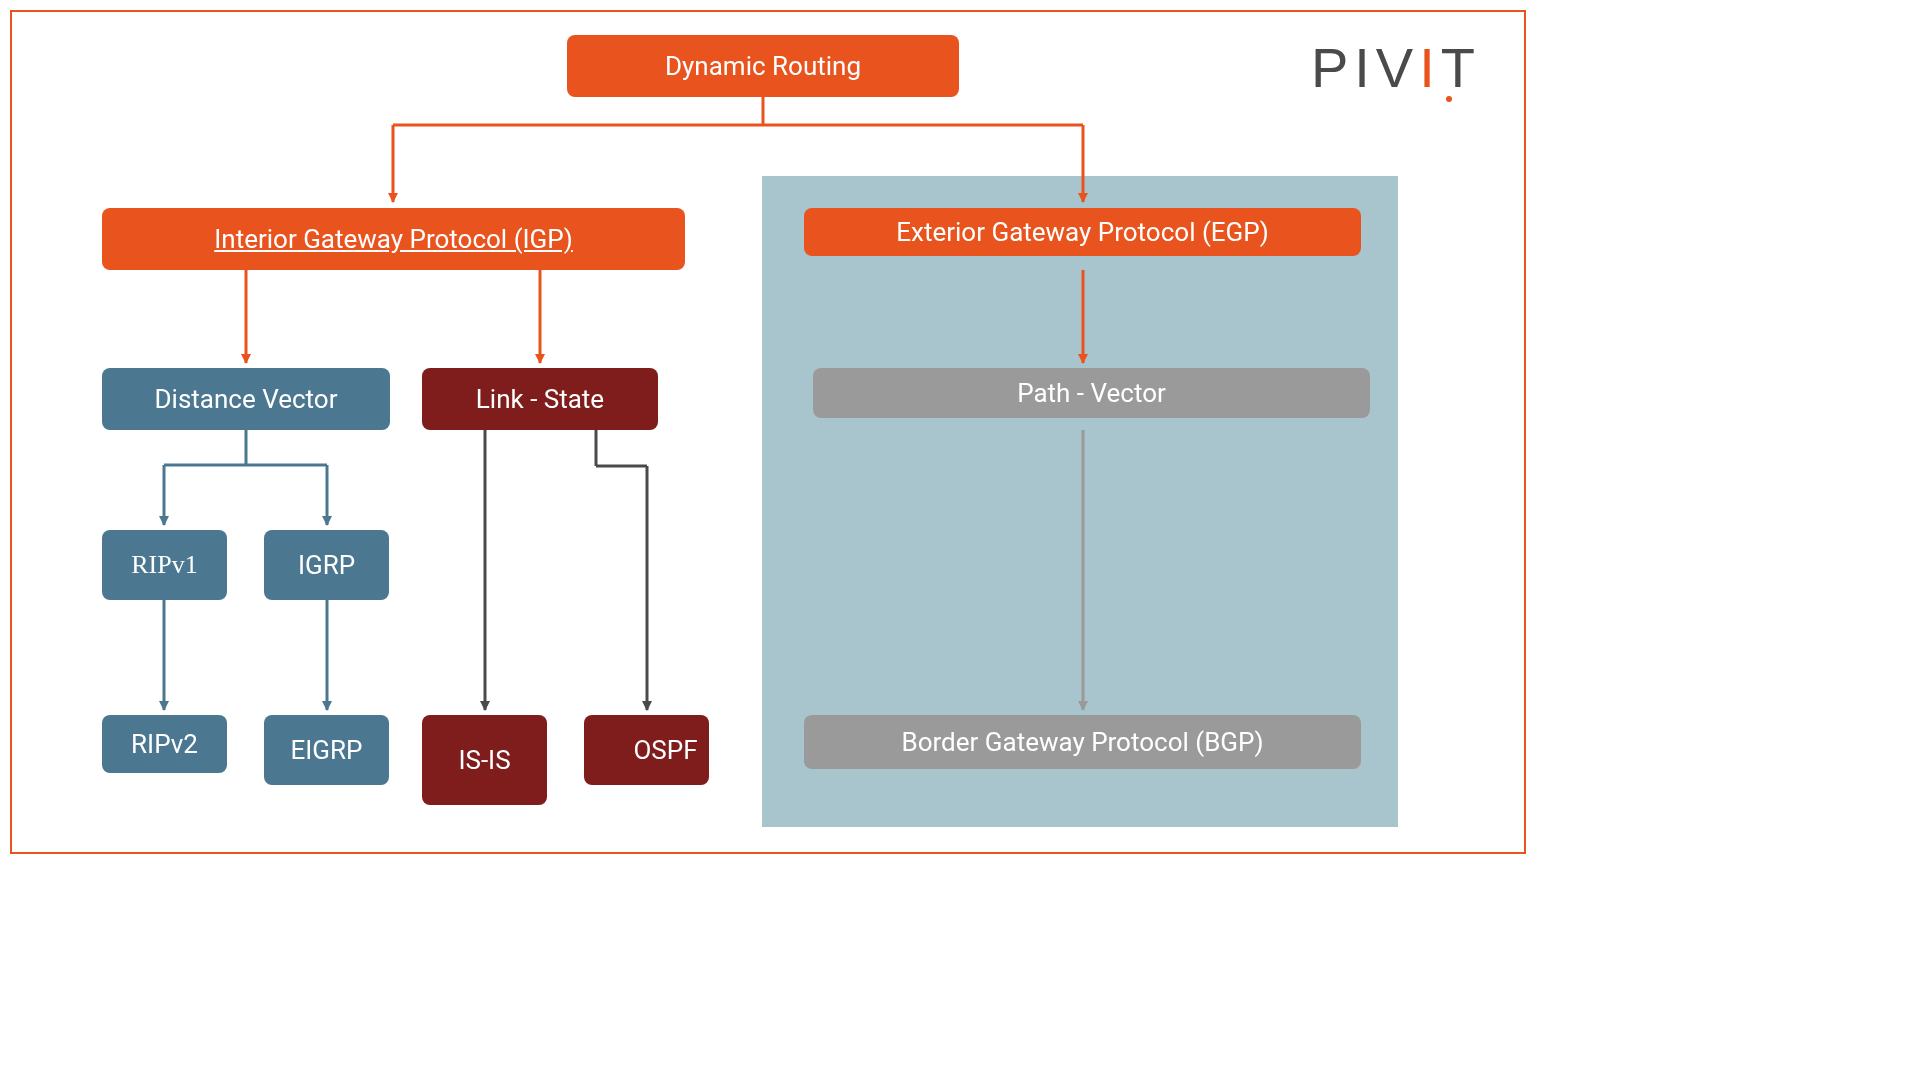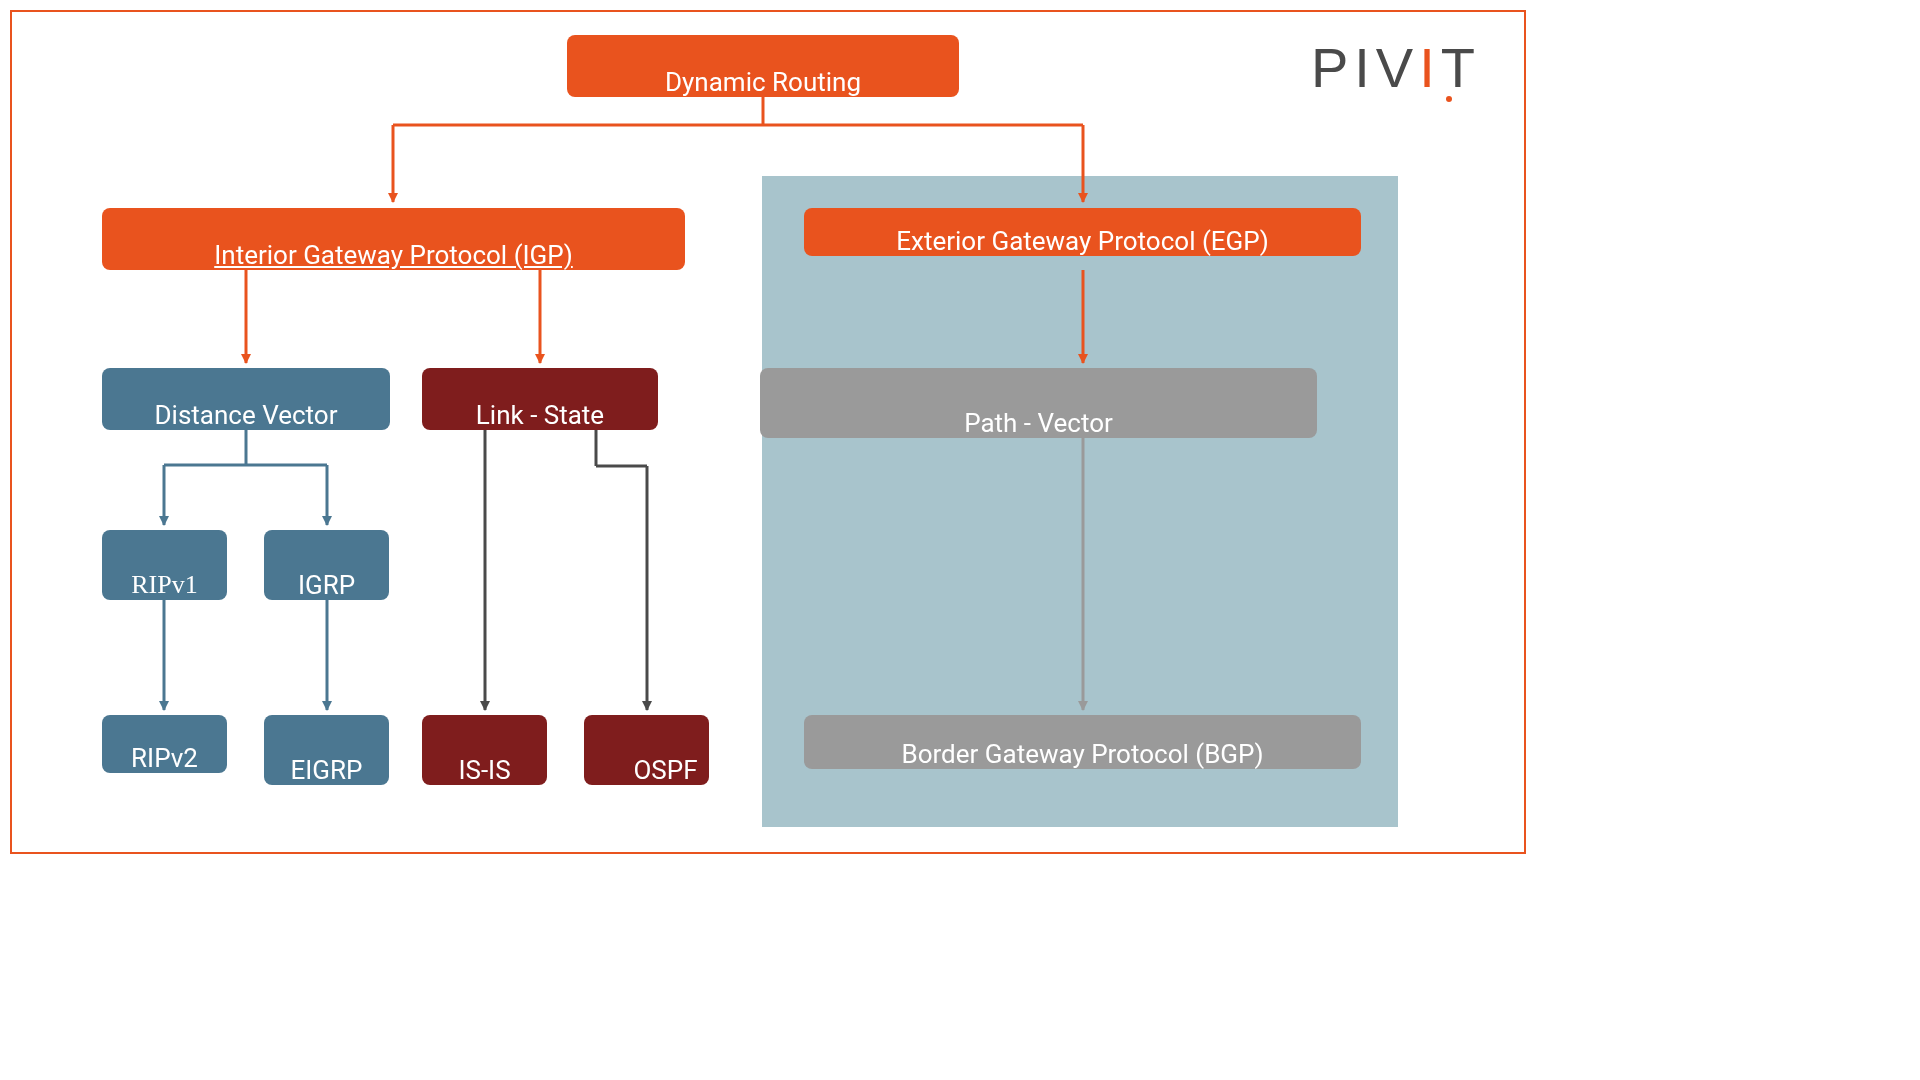--- a/index.html
+++ b/index.html
@@ -43,21 +43,21 @@
     top: 176px;
     width: 636px;
     height: 651px;
     background: #a8c4cc;
   }
   .box {
     position: absolute;
     border-radius: 8px;
     color: #fff;
     display: flex;
-    align-items: flex-end;
+    align-items: center;
     justify-content: center;
     text-align: center;
     font-size: 26px;
     font-weight: 400;
   }
   .orange-box { background: #e9531e; }
   .blue-box { background: #4b7791; }
   .dark-box { background: #7f1d1d; }
   .gray-box { background: #9a9a9a; }
   svg.connectors {
@@ -136,41 +136,41 @@
 </div>
 
 <div class="box blue-box" style="left:102px; top:368px; width:288px; height:62px;">
   <span>Distance Vector</span>
 </div>
 
 <div class="box dark-box" style="left:422px; top:368px; width:236px; height:62px;">
   <span>Link - State</span>
 </div>
 
-<div class="box gray-box" style="left:760px; top:368px; width:557px; height:70px;">
+<div class="box gray-box" style="left:813px; top:368px; width:557px; height:50px;">
   <span>Path - Vector</span>
 </div>
 
 <div class="box blue-box" style="left:102px; top:530px; width:125px; height:70px;font-family:Liberation Serif, serif;">
   <span>RIPv1</span>
 </div>
 
 <div class="box blue-box" style="left:264px; top:530px; width:125px; height:70px;">
   <span>IGRP</span>
 </div>
 
 <div class="box blue-box" style="left:102px; top:715px; width:125px; height:58px;">
   <span>RIPv2</span>
 </div>
 
 <div class="box blue-box" style="left:264px; top:715px; width:125px; height:70px;">
   <span>EIGRP</span>
 </div>
 
-<div class="box dark-box" style="left:422px; top:715px; width:125px; height:70px;">
+<div class="box dark-box" style="left:422px; top:715px; width:125px; height:90px;">
   <span>IS-IS</span>
 </div>
 
 <div class="box dark-box" style="left:584px; top:715px; width:125px; height:70px;padding-left:38px;">
   <span>OSPF</span>
 </div>
 
 <div class="box gray-box" style="left:804px; top:715px; width:557px; height:54px;">
   <span>Border Gateway Protocol (BGP)</span>
 </div>

